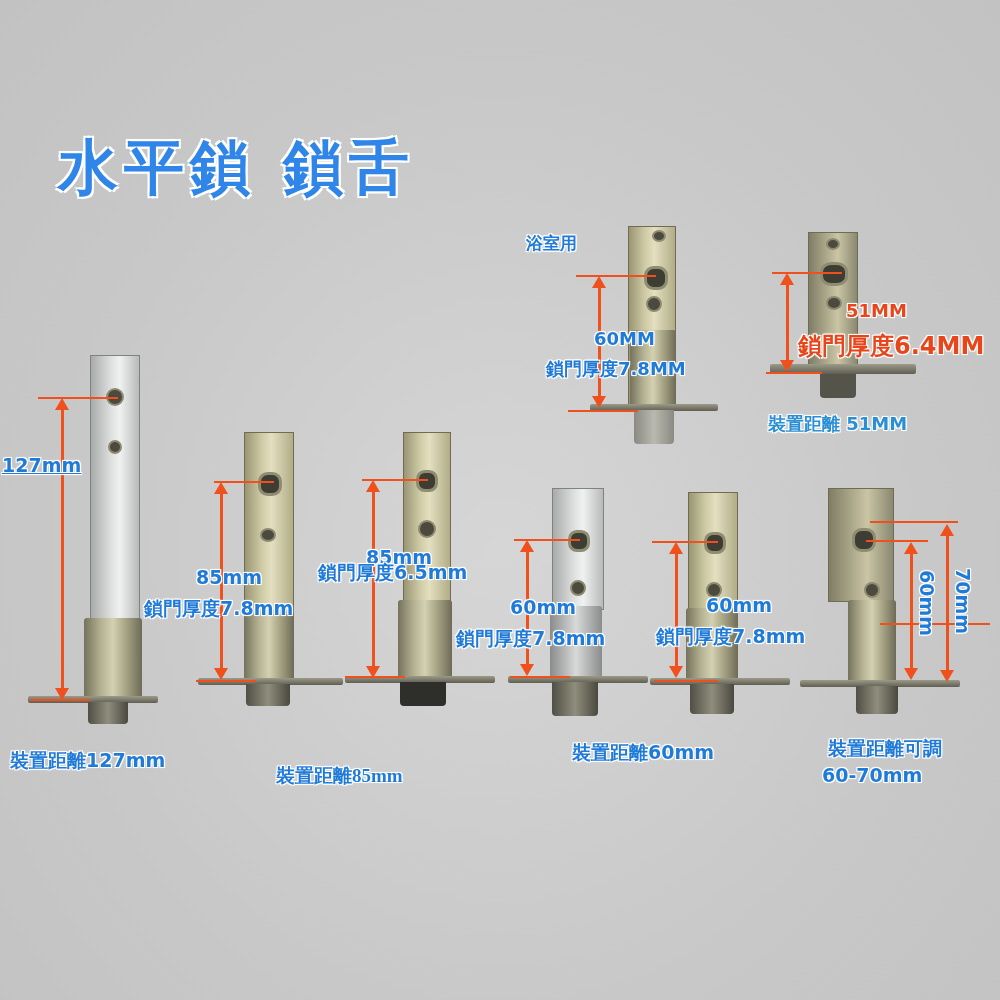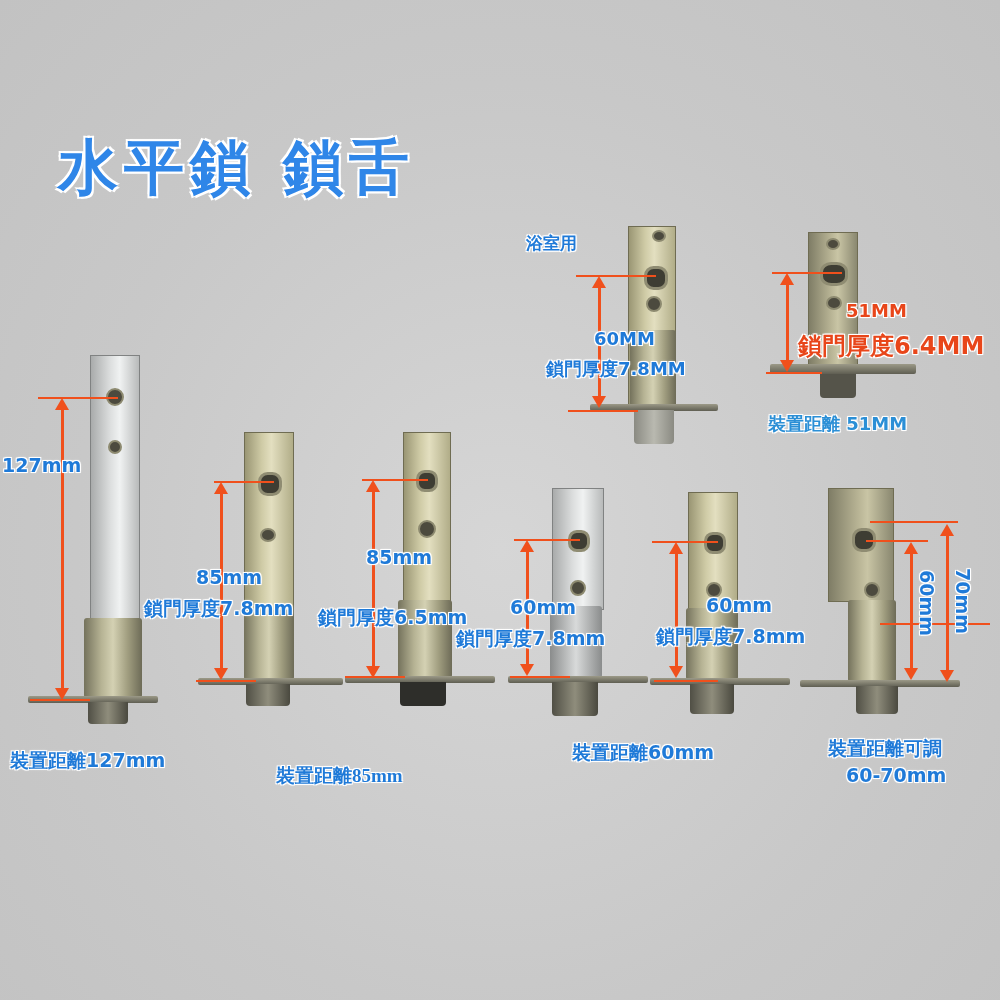--- a/index.html
+++ b/index.html
@@ -37,21 +37,21 @@
   <div class="hole" style="left:106px;top:388px;width:14px;height:14px;"></div>
   <div class="hole" style="left:108px;top:440px;width:10px;height:10px;"></div>
   <div class="tube" style="left:84px;top:618px;width:58px;height:80px;"></div>
   <div class="face" style="left:28px;top:696px;width:130px;"></div>
   <div class="latch" style="left:88px;top:702px;width:40px;height:22px;"></div>
   <div class="hline" style="left:38px;top:397px;width:80px;"></div>
   <div class="hline" style="left:30px;top:699px;width:60px;"></div>
   <div class="vline" style="left:61px;top:404px;height:286px;"></div>
   <div class="arrow-up" style="left:55px;top:398px;"></div>
   <div class="arrow-dn" style="left:55px;top:688px;"></div>
-  <div class="lbl" style="left:2px;top:454px;font-size:19px;">127mm</div>
+  <div class="lbl" style="left:2px;top:454px;font-size:19px;text-decoration:underline;">127mm</div>
   <div class="lbl" style="left:10px;top:748px;font-size:19px;">裝置距離127mm</div>
 </div>
 
 <div>
   <div class="plate" style="left:244px;top:432px;width:48px;height:180px;"></div>
   <div class="sq" style="left:258px;top:472px;width:18px;height:18px;"></div>
   <div class="hole" style="left:260px;top:528px;width:12px;height:10px;"></div>
   <div class="tube" style="left:244px;top:610px;width:50px;height:70px;"></div>
   <div class="face" style="left:198px;top:678px;width:145px;"></div>
   <div class="latch" style="left:246px;top:684px;width:44px;height:22px;"></div>
@@ -70,21 +70,21 @@
   <div class="hole" style="left:418px;top:520px;width:14px;height:14px;"></div>
   <div class="tube" style="left:398px;top:600px;width:54px;height:78px;"></div>
   <div class="face" style="left:345px;top:676px;width:150px;"></div>
   <div class="latch" style="left:400px;top:682px;width:46px;height:24px;background:#2e2e2a;"></div>
   <div class="hline" style="left:362px;top:479px;width:66px;"></div>
   <div class="hline" style="left:345px;top:676px;width:60px;"></div>
   <div class="vline" style="left:372px;top:486px;height:184px;"></div>
   <div class="arrow-up" style="left:366px;top:480px;"></div>
   <div class="arrow-dn" style="left:366px;top:666px;"></div>
   <div class="lbl" style="left:366px;top:546px;font-size:19px;">85mm</div>
-  <div class="lbl" style="left:318px;top:605px;font-size:19px;">鎖門厚度6.5mm</div>
+  <div class="lbl" style="left:318px;top:560px;font-size:19px;">鎖門厚度6.5mm</div>
   <div class="lbl" style="left:276px;top:763px;font-size:19px;font-family:Liberation Serif, serif;">裝置距離85mm</div>
 </div>
 
 <div>
   <div class="plate silver" style="left:552px;top:488px;width:50px;height:120px;"></div>
   <div class="sq" style="left:568px;top:530px;width:16px;height:16px;"></div>
   <div class="hole" style="left:570px;top:580px;width:12px;height:12px;"></div>
   <div class="tube" style="left:550px;top:606px;width:52px;height:72px;background:linear-gradient(90deg,#8a8c8c,#d8dada 50%,#8a8c8c);"></div>
   <div class="face" style="left:508px;top:676px;width:140px;"></div>
   <div class="latch" style="left:552px;top:682px;width:46px;height:34px;"></div>
@@ -126,21 +126,21 @@
   <div class="hline" style="left:880px;top:623px;width:110px;"></div>
   <div class="vline" style="left:910px;top:548px;height:124px;"></div>
   <div class="arrow-up" style="left:904px;top:542px;"></div>
   <div class="arrow-dn" style="left:904px;top:668px;"></div>
   <div class="vline" style="left:946px;top:530px;height:144px;"></div>
   <div class="arrow-up" style="left:940px;top:524px;"></div>
   <div class="arrow-dn" style="left:940px;top:670px;"></div>
   <div class="lbl vert" style="left:916px;top:570px;font-size:19px;">60mm</div>
   <div class="lbl vert" style="left:952px;top:568px;font-size:19px;">70mm</div>
   <div class="lbl" style="left:828px;top:736px;font-size:19px;">裝置距離可調</div>
-  <div class="lbl" style="left:846px;top:764px;font-size:19px;">60-70mm</div>
+  <div class="lbl" style="left:822px;top:764px;font-size:19px;">60-70mm</div>
 </div>
 
 <div>
   <div class="plate" style="left:628px;top:226px;width:46px;height:180px;"></div>
   <div class="hole" style="left:652px;top:230px;width:10px;height:8px;"></div>
   <div class="sq" style="left:644px;top:266px;width:18px;height:18px;"></div>
   <div class="hole" style="left:646px;top:296px;width:12px;height:12px;"></div>
   <div class="tube" style="left:630px;top:330px;width:46px;height:76px;"></div>
   <div class="face" style="left:590px;top:404px;width:128px;"></div>
   <div class="latch" style="left:634px;top:410px;width:40px;height:34px;background:linear-gradient(90deg,#8a8a82,#b9b9b0 50%,#8a8a82);"></div>

